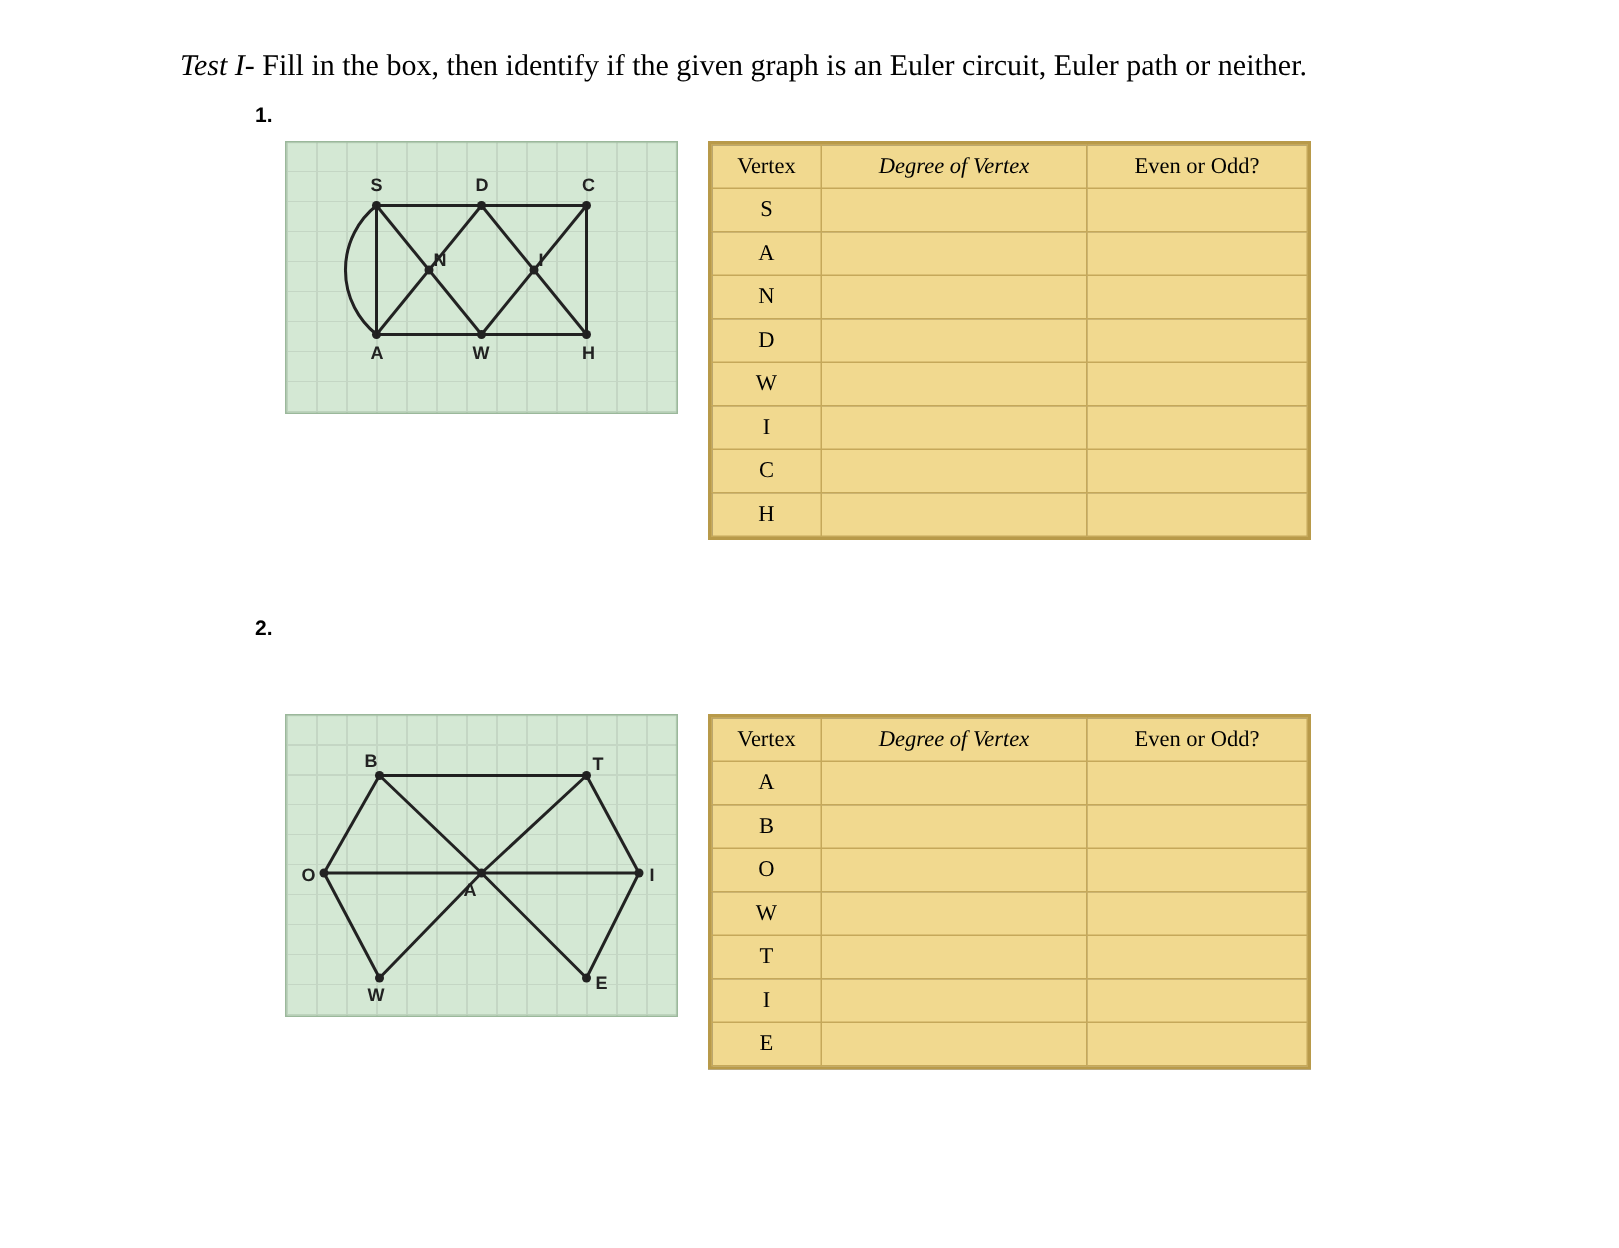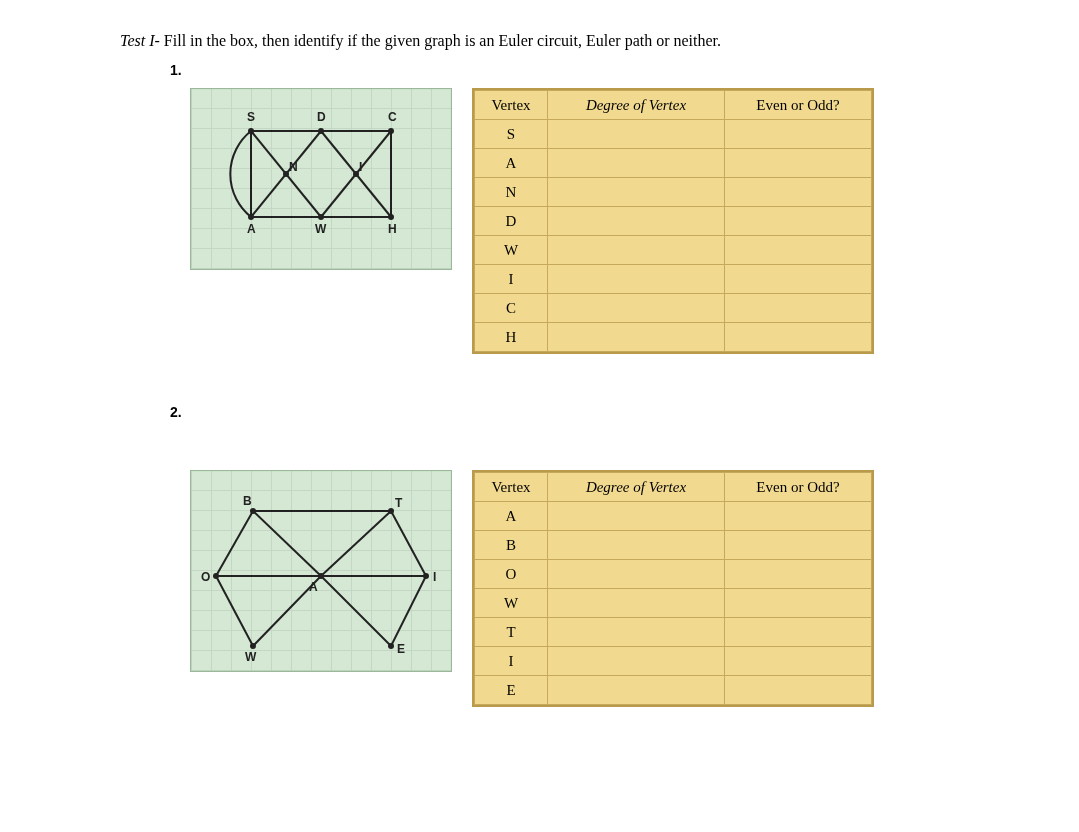--- a/index.html
+++ b/index.html
@@ -5,21 +5,21 @@
   body {
     margin: 0;
     padding: 30px 120px 40px 120px;
     font-family: "Times New Roman", serif;
     background: #fff;
     color: #000;
     width: 1079px;
     box-sizing: border-box;
   }
   .instructions {
-    font-size: 16px;
+    font-size: 20px;
     line-height: 1.4;
     margin-bottom: 10px;
   }
   .instructions .test-label {
     font-style: italic;
   }
   .q-number {
     font-family: Arial, sans-serif;
     font-size: 14px;
     font-weight: bold;

